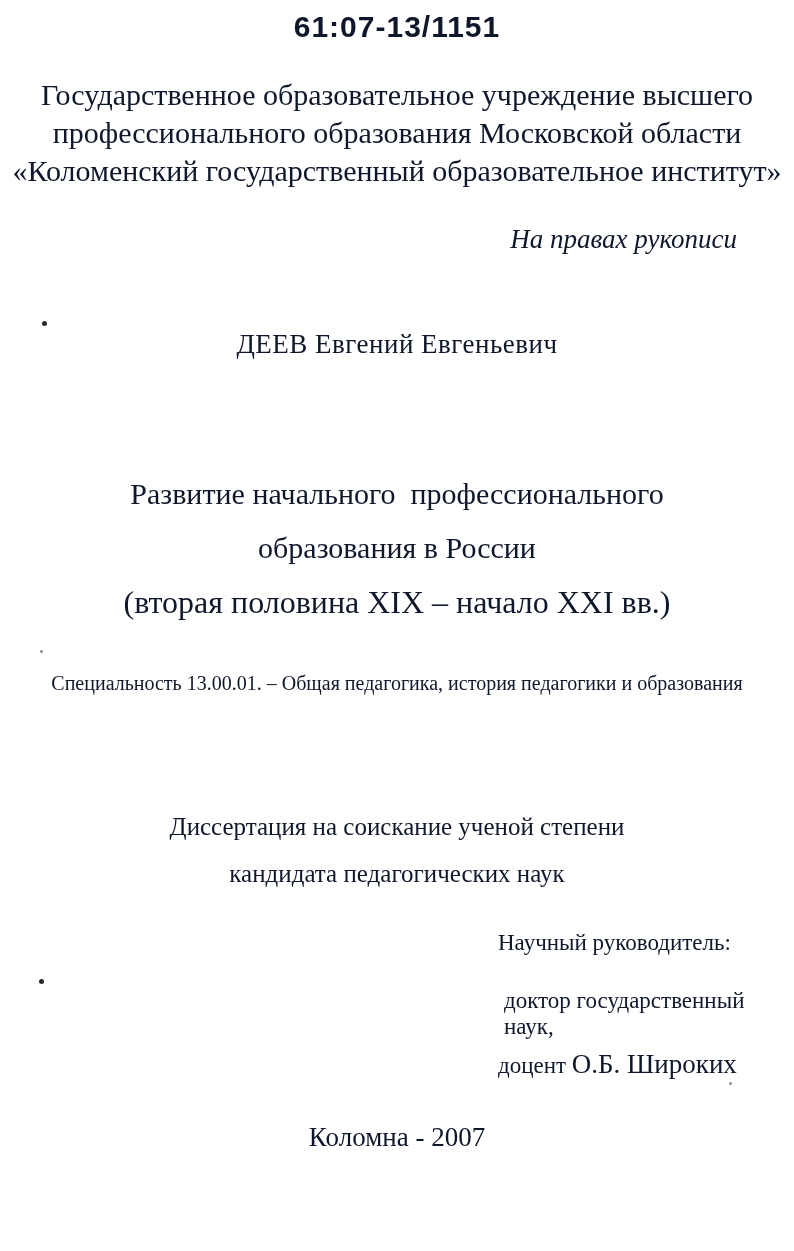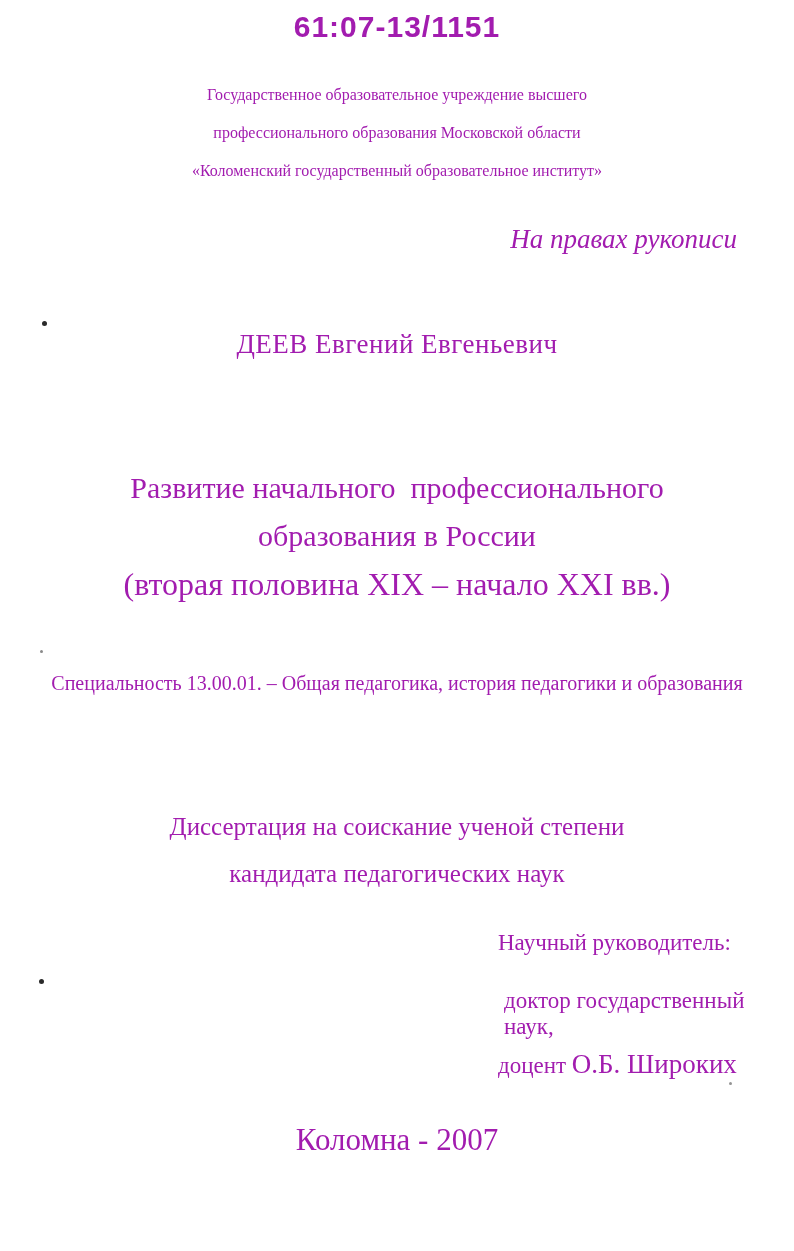--- a/index.html
+++ b/index.html
@@ -6,56 +6,56 @@
     margin: 0;
     padding: 0;
     background: #ffffff;
   }
   .page {
     position: relative;
     width: 794px;
     height: 1251px;
     margin: 0 auto;
     background: #ffffff;
-    color: #a21caf;
+    color: #0f172a;
     font-family: "Liberation Serif", serif;
     overflow: hidden;
   }
   .abs { position: absolute; }
   .center { left: 0; right: 0; text-align: center; }
 
   .stamp {
     top: 10px;
     font-family: "Liberation Sans", sans-serif;
     font-weight: 700;
     font-size: 30px;
     letter-spacing: 1px;
   }
   .institution {
     top: 76px;
-    font-size: 16px;
+    font-size: 30px;
     line-height: 38px;
   }
   .manuscript-note {
     top: 224px;
     right: 57px;
     font-style: italic;
     font-size: 27px;
   }
   .author {
     top: 329px;
     font-size: 27px;
     letter-spacing: 0.5px;
   }
   .title-block {
     top: 464px;
     font-size: 30px;
     line-height: 48px;
   }
-  .title-line { white-space: pre; }
+  .title-line { white-space: pre; margin-top: 6px; }
   .title-sub {
     font-size: 32px;
   }
   .specialty {
     top: 672px;
     font-size: 20px;
   }
   .degree {
     top: 803px;
     font-size: 25px;
@@ -64,21 +64,21 @@
   .supervisor {
     top: 930px;
     left: 498px;
     font-size: 23px;
   }
   .supervisor .sup-label { margin-bottom: 32px; }
   .supervisor .sup-line1 { margin-bottom: 9px; padding-left: 6px; }
   .supervisor .sup-name  { font-size: 27px; }
   .footer-line {
     top: 1122px;
-    font-size: 31px;
+    font-size: 27px;
   }
   .speck {
     position: absolute;
     background: #2a2a2a;
     border-radius: 50%;
   }
   .speck-1 { left: 42px;  top: 321px;  width: 5px; height: 5px; }
   .speck-2 { left: 40px;  top: 650px;  width: 3px; height: 3px; opacity: .55; }
   .speck-3 { left: 39px;  top: 979px;  width: 5px; height: 5px; }
   .speck-4 { left: 729px; top: 1082px; width: 3px; height: 3px; opacity: .5; }

